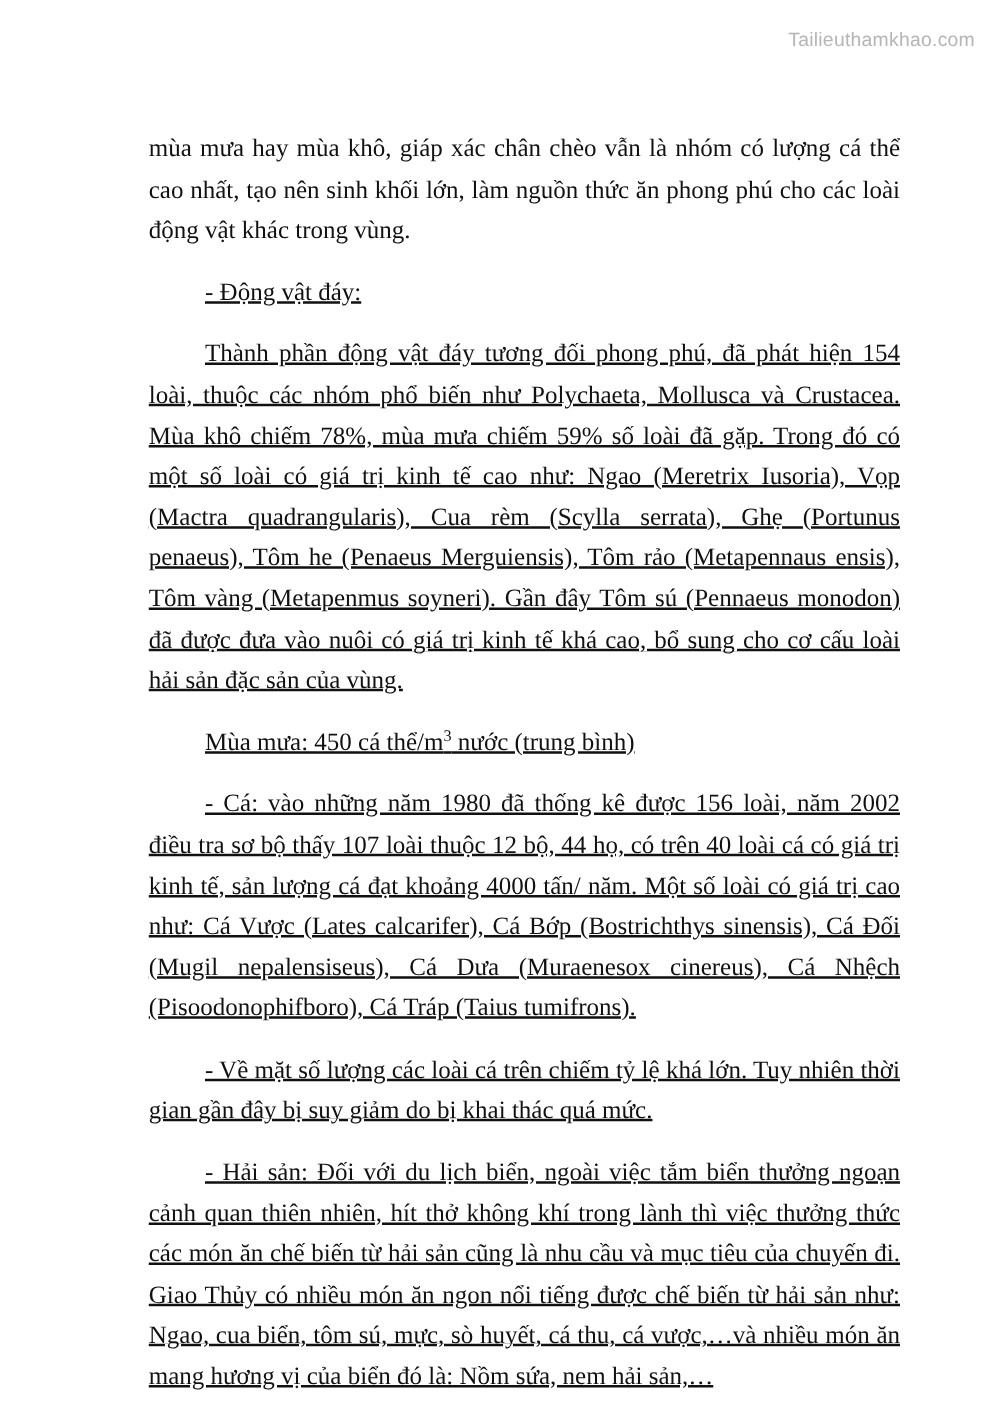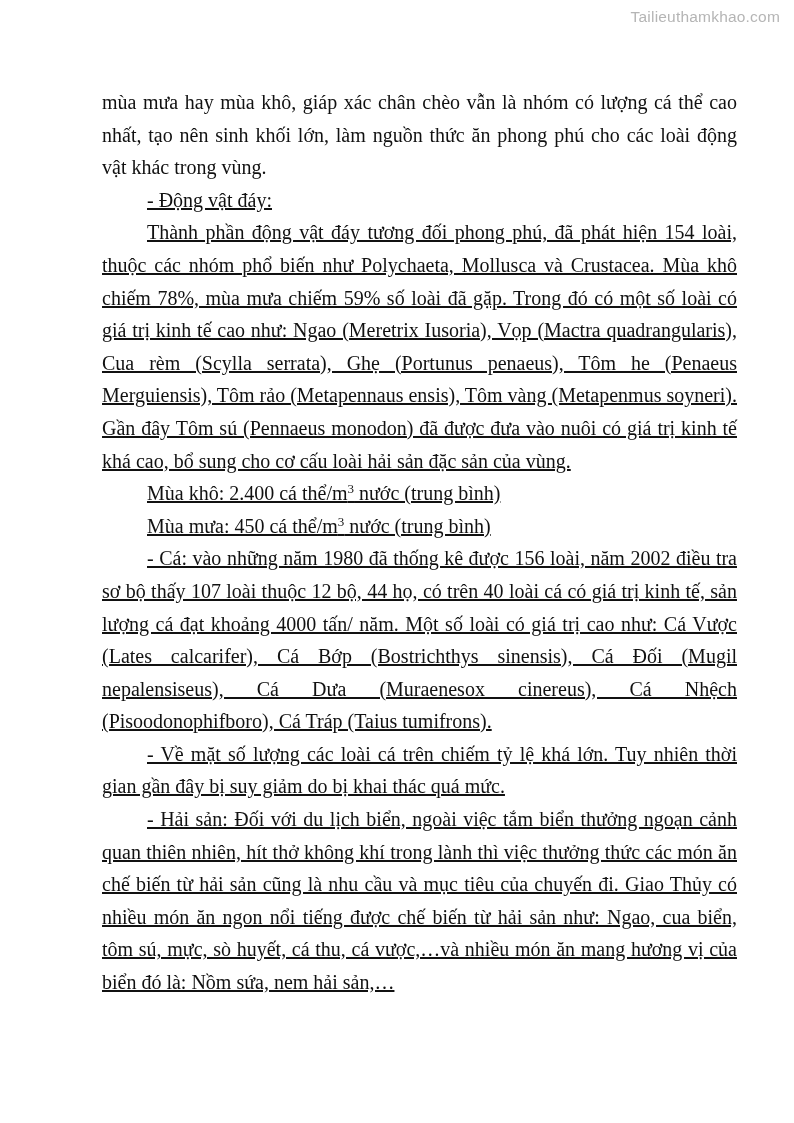--- a/index.html
+++ b/index.html
@@ -10,41 +10,41 @@
   .page {
     position: relative;
     width: 794px;
     height: 1123px;
     background: #ffffff;
     overflow: hidden;
     font-family: "Liberation Serif", "DejaVu Serif", serif;
   }
   .watermark {
     position: absolute;
-    top: 8px;
+    top: 24px;
     right: 14px;
     font-family: "Liberation Sans", "DejaVu Sans", sans-serif;
     font-size: 15.5px;
     color: #b5b5b5;
     letter-spacing: 0.2px;
     user-select: none;
   }
   .content {
     position: absolute;
     left: 102px;
     top: 86px;
     width: 635px;
     color: #111111;
     font-size: 20px;
     line-height: 32.6px;
     text-align: justify;
     text-justify: inter-word;
   }
   .content p {
-    margin: 0;
+    margin: 17px;
     padding: 0;
   }
   p.indent {
     text-indent: 45px;
     text-decoration: underline;
   }
   p.bullet-line {
     text-indent: 35px;
   }
   .bullet-glyph {
@@ -67,21 +67,20 @@
 
   <div class="content">
 
     <p>mùa mưa hay mùa khô, giáp xác chân chèo vẫn là nhóm có lượng cá thể cao nhất, tạo nên sinh khối lớn, làm nguồn thức ăn phong phú cho các loài động vật khác trong vùng.</p>
 
     <p class="indent">- Động vật đáy:</p>
 
     <p class="indent">Thành phần động vật đáy tương đối phong phú, đã phát hiện 154 loài, thuộc các nhóm phổ biến như Polychaeta, Mollusca và Crustacea. Mùa khô chiếm 78%, mùa mưa chiếm 59% số loài đã gặp. Trong đó có một số loài có giá trị kinh tế cao như: Ngao (Meretrix Iusoria), Vọp (Mactra quadrangularis), Cua rèm (Scylla serrata), Ghẹ (Portunus penaeus), Tôm he (Penaeus Merguiensis), Tôm rảo (Metapennaus ensis), Tôm vàng (Metapenmus soyneri). Gần đây Tôm sú (Pennaeus monodon) đã được đưa vào nuôi có giá trị kinh tế khá cao, bổ sung cho cơ cấu loài hải sản đặc sản của vùng.</p>
 
 
-    <p class="indent"><span>Mùa khô: 2.400 cá thể/m</span><sup class="cube">3</sup><span> nước (trung bình)</span></p>
 
     <p class="indent"><span>Mùa mưa: 450 cá thể/m</span><sup class="cube">3</sup><span> nước (trung bình)</span></p>
 
     <p class="indent">- Cá: vào những năm 1980 đã thống kê được 156 loài, năm 2002 điều tra sơ bộ thấy 107 loài thuộc 12 bộ, 44 họ, có trên 40 loài cá có giá trị kinh tế, sản lượng cá đạt khoảng 4000 tấn/ năm. Một số loài có giá trị cao như: Cá Vược (Lates calcarifer), Cá Bớp (Bostrichthys sinensis), Cá Đối (Mugil nepalensiseus), Cá Dưa (Muraenesox cinereus), Cá Nhệch (Pisoodonophifboro), Cá Tráp (Taius tumifrons).</p>
 
     <p class="indent">- Về mặt số lượng các loài cá trên chiếm tỷ lệ khá lớn. Tuy nhiên thời gian gần đây bị suy giảm do bị khai thác quá mức.</p>
 
 
     <p class="indent">- Hải sản: Đối với du lịch biển, ngoài việc tắm biển thưởng ngoạn cảnh quan thiên nhiên, hít thở không khí trong lành thì việc thưởng thức các món ăn chế biến từ hải sản cũng là nhu cầu và mục tiêu của chuyến đi. Giao Thủy có nhiều món ăn ngon nổi tiếng được chế biến từ hải sản như: Ngao, cua biển, tôm sú, mực, sò huyết, cá thu, cá vược,…và nhiều món ăn mang hương vị của biển đó là: Nồm sứa, nem hải sản,…</p>
 

